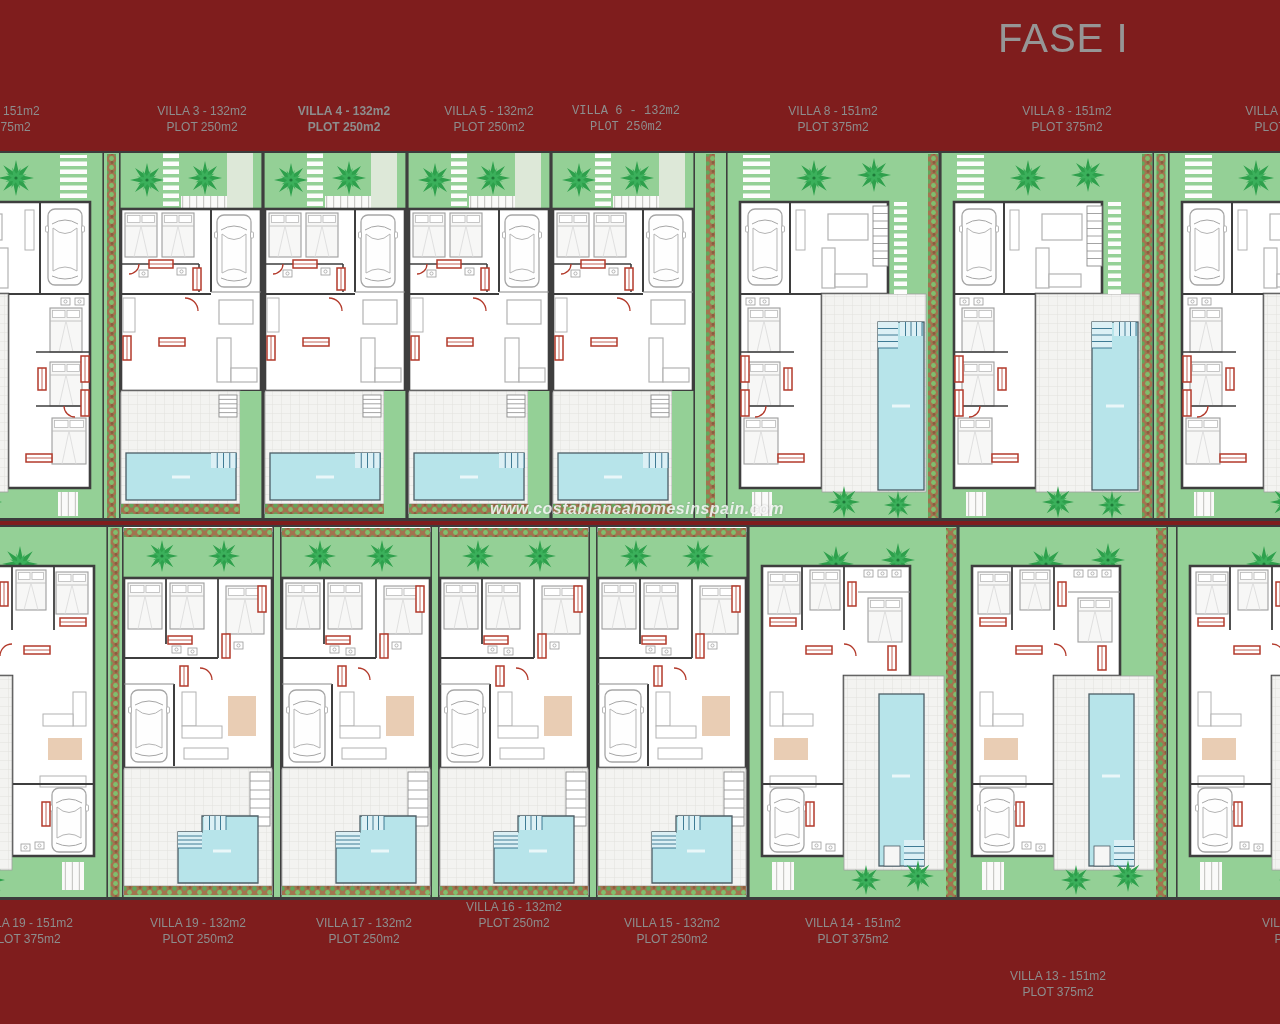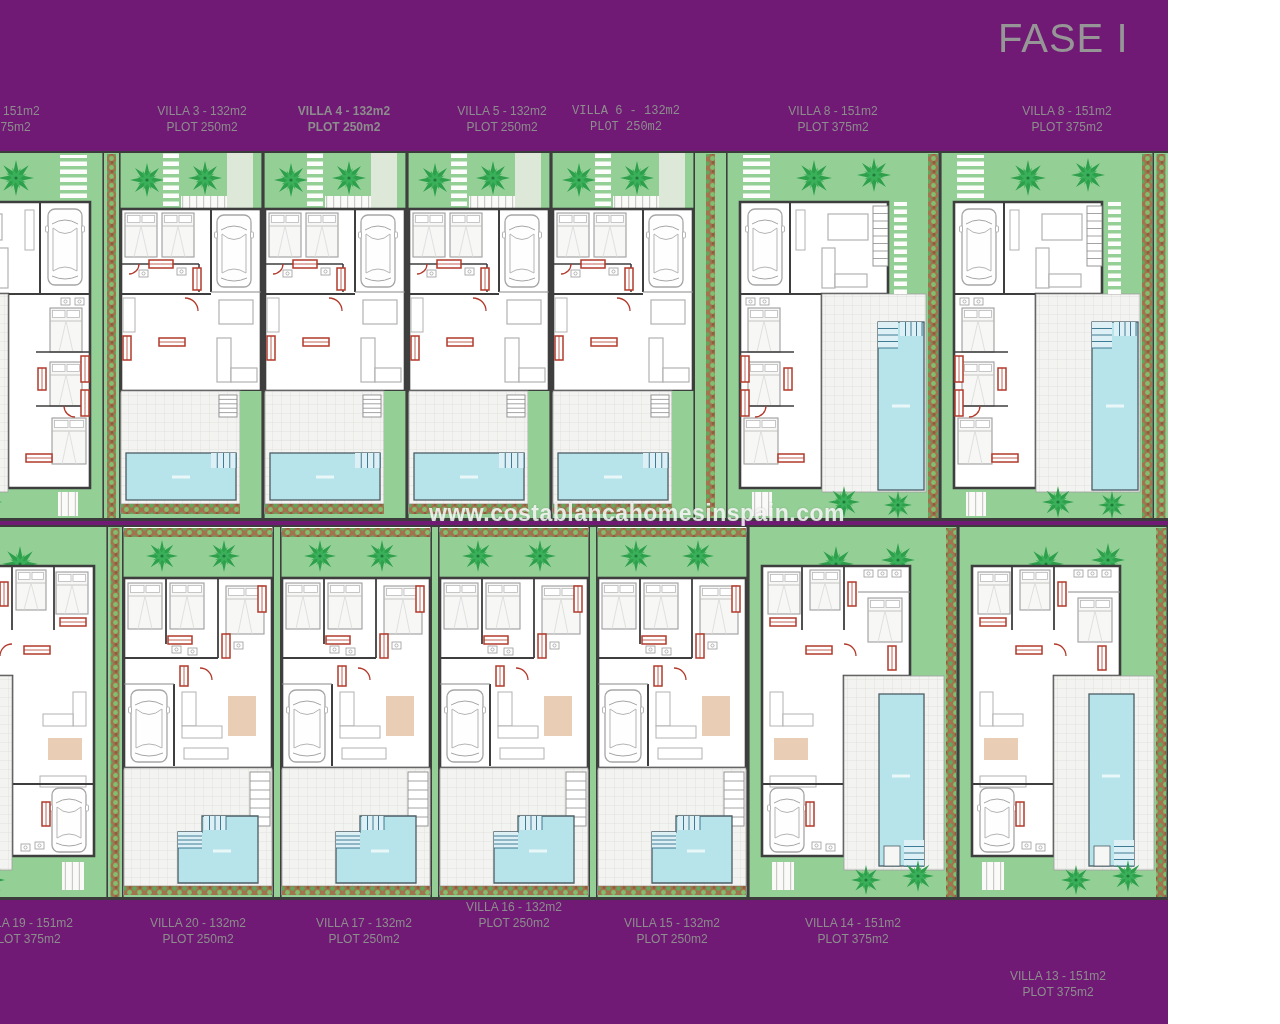--- a/index.html
+++ b/index.html
@@ -1,25 +1,25 @@
 <!DOCTYPE html>
 <html><head>
 <meta charset="utf-8">
 <style>
   html,body{margin:0;padding:0;background:#fff;}
-  #canvas{position:relative;width:1168px;height:1024px;overflow:hidden;background:#701a75;
+  #canvas{position:relative;width:1280px;height:1024px;overflow:hidden;background:#7f1d1d;
           font-family:"Liberation Sans",sans-serif;}
   .villa,.gap{position:absolute;}
   .vlabel{position:absolute;transform:translateX(-50%);text-align:center;color:#8d8d8d;
           font-size:12px;line-height:15.5px;white-space:nowrap;z-index:5;}
   .fase{position:absolute;color:#969696;font-size:40px;letter-spacing:1px;z-index:5;}
   .bline{position:absolute;left:0;width:1280px;background:#3c3c3c;z-index:4;}
-  .watermark{position:absolute;transform:translateX(-50%);font-weight:bold;font-size:23px;
+  .watermark{position:absolute;transform:translateX(-50%);font-weight:bold;font-size:16px;
           color:rgba(255,255,255,0.82);letter-spacing:.5px;z-index:6;white-space:nowrap;
-          text-shadow:0 0 2px rgba(110,110,110,0.4);}
+          text-shadow:0 0 2px rgba(110,110,110,0.4);font-style:italic;}
   #defs-svg{position:absolute;width:0;height:0;}
 </style>
 </head>
 <body>
 
 <div id="canvas">
   <svg id="defs-svg">
     <defs>
       <pattern id="tile" width="9" height="9" patternUnits="userSpaceOnUse">
         <rect width="9" height="9" fill="#f3f3f1"></rect>
@@ -356,21 +356,21 @@
         <line x1="104.5" y1="301" x2="104.5" y2="316" stroke="#2d6d8a" stroke-width="0.9"></line>
         <line x1="110.75" y1="301" x2="110.75" y2="316" stroke="#2d6d8a" stroke-width="0.9"></line>
         <line x1="117" y1="301" x2="117" y2="316" stroke="#2d6d8a" stroke-width="0.9"></line>
         <rect x="53" y="323.5" width="18" height="3" fill="rgba(255,255,255,0.7)"></rect>
         <rect x="2" y="352" width="119" height="10" fill="url(#hedge)"></rect>
         <rect x="0" y="362" width="144" height="7" fill="#94d096"></rect>
         <line x1="0.8" y1="0" x2="0.8" y2="369" stroke="#3e3e3e" stroke-width="1.6"></line>
         <line x1="143.2" y1="0" x2="143.2" y2="369" stroke="#3e3e3e" stroke-width="1.6"></line>
       </g>
     </svg>
-    <div class="vlabel" style="left: 502px; top: 104px;">
+    <div class="vlabel" style="left: 489px; top: 104px;">
       <div>VILLA 5 - 132m2</div>
       <div>PLOT 250m2</div>
     </div>
     <svg class="villa" width="144" height="369" viewBox="0 0 144 369" style="left: 551px; top: 152px;">
       <g>
         <rect x="0" y="0" width="144" height="369" fill="#fff"></rect>
         <rect x="0" y="0" width="144" height="57" fill="#94d096"></rect>
         <rect x="44" y="0" width="16" height="57" fill="url(#walkH)"></rect>
         <rect x="108" y="0" width="26" height="57" fill="#dde8d8"></rect>
         <rect x="62" y="44" width="46" height="13" fill="url(#tread)"></rect>
@@ -893,21 +893,21 @@
         <line x1="98.5" y1="290" x2="98.5" y2="304" stroke="#2d6d8a" stroke-width="0.9"></line>
         <line x1="104" y1="290" x2="104" y2="304" stroke="#2d6d8a" stroke-width="0.9"></line>
         <rect x="91" y="323.5" width="18" height="3" fill="rgba(255,255,255,0.7)"></rect>
         <rect x="2" y="360" width="148" height="9" fill="url(#hedge)"></rect>
         <rect x="0" y="369" width="152" height="5" fill="#94d096"></rect>
         <line x1="0.8" y1="0" x2="0.8" y2="374" stroke="#3e3e3e" stroke-width="1.6"></line>
         <line x1="151.2" y1="0" x2="151.2" y2="374" stroke="#3e3e3e" stroke-width="1.6"></line>
       </g>
     </svg>
     <div class="vlabel" style="left: 198px; top: 916px;">
-      <div>VILLA 20 - 132m2</div>
+      <div>VILLA 19 - 132m2</div>
       <div>PLOT 250m2</div>
     </div>
     <svg class="villa" width="152" height="374" viewBox="0 0 152 374" style="left: 280px; top: 526px;">
       <g>
         <rect x="0" y="0" width="152" height="374" fill="#fff"></rect>
         <rect x="0" y="6" width="152" height="46" fill="#94d096"></rect>
         <rect x="2" y="2" width="148" height="9" fill="url(#hedge)"></rect>
         <polygon points="56.0,30.0 45.6,32.3 51.3,41.3 42.3,35.6 40.0,46.0 37.7,35.6 28.7,41.3 34.4,32.3 24.0,30.0 34.4,27.7 28.7,18.7 37.7,24.4 40.0,14.0 42.3,24.4 51.3,18.7 45.6,27.7" fill="#2ea04c"></polygon>
         <polygon points="49.3,33.4 42.8,32.5 44.2,39.0 40.2,33.8 36.6,39.3 37.5,32.8 31.0,34.2 36.2,30.2 30.7,26.6 37.2,27.5 35.8,21.0 39.8,26.2 43.4,20.7 42.5,27.2 49.0,25.8 43.8,29.8" fill="#3bb05b"></polygon>
         <circle cx="40" cy="30" r="1.6" fill="#1d7a38"></circle>

